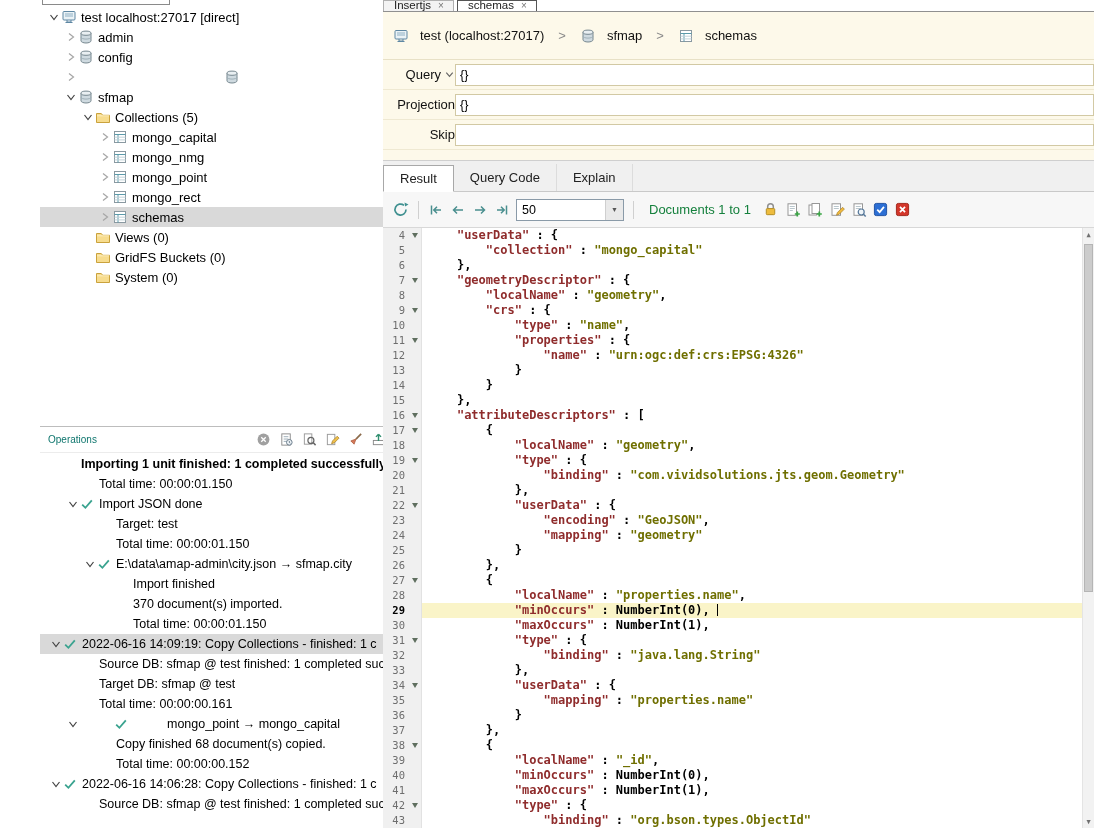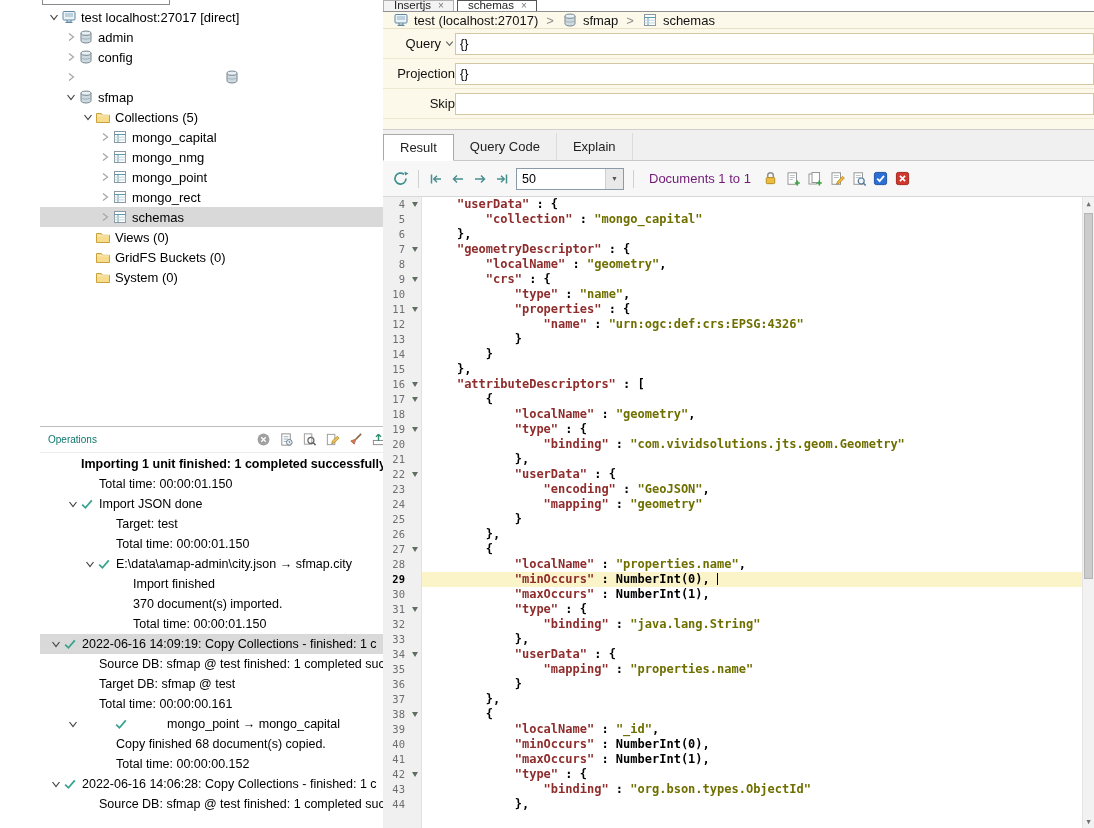--- a/index.html
+++ b/index.html
@@ -37,42 +37,42 @@
 
   
   .main{position:absolute;left:383px;top:0;right:0;bottom:0;display:flex;flex-direction:column;background:#fff;}
   .tabstrip{height:12px;display:flex;border-bottom:1px solid #909090;background:#fff;flex:none;}
   .tab{display:flex;align-items:flex-end;gap:7px;padding:0 9px 0 10px;font-size:11.5px;color:#222;
     border:1px solid #b0b0b0;border-bottom:none;margin-right:3px;background:#f3f3f3;overflow:hidden;}
   .tab.active{background:#fff;border-color:#555;}
   .tab-label{line-height:12px;}
   .tab-close{font-size:10px;color:#777;line-height:11px;}
 
-  .crumbbar{height:17px;background:#fdf9ea;display:flex;align-items:center;gap:5px;padding:0 10px;
+  .crumbbar{height:48px;background:#fdf9ea;display:flex;align-items:center;gap:11px;padding:0 10px;
     font-size:13px;border-bottom:1px solid #e8e1c6;flex:none;}
   .crumb{color:#111;}
   .crumb-sep{color:#8a8a8a;margin:0 3px;font-size:13px;}
 
   .qrow{height:30px;background:#fdf9ea;display:flex;align-items:center;padding-left:10px;
     border-bottom:1px solid #efe9d2;flex:none;}
   .qlabel{width:62px;font-size:13px;color:#111;display:flex;align-items:center;gap:3px;flex:none;justify-content:flex-end;}
   .qinput{flex:1;height:22px;border:1px solid #d2c9a4;background:#fff;font-family:inherit;
     font-size:12.5px;padding:0 4px;outline:none;border-radius:0;}
   .qspacer{height:10px;background:#fdf9ea;flex:none;}
 
   .rtabs{height:32px;background:#f0f0f0;border-top:1px solid #cfcfcf;border-bottom:1px solid #c9c9c9;
     display:flex;align-items:flex-end;padding-top:4px;flex:none;}
   .rtab{height:27px;display:flex;align-items:center;padding:0 16px;font-size:13px;color:#222;
     border-right:1px solid #dcdcdc;background:#f0f0f0;}
   .rtab.active{background:#fff;border:1px solid #a8a8a8;border-bottom:1px solid #fff;margin-bottom:-1px;}
 
   .toolbar{height:36px;background:#f7f7f7;display:flex;align-items:center;gap:6px;padding:0 8px;
     border-bottom:1px solid #d8d8d8;flex:none;}
   .tsep{width:1px;height:18px;background:#d0d0d0;margin:0 3px;flex:none;}
-  .docinfo{font-size:13px;color:#701a75;margin:0 6px;white-space:nowrap;}
+  .docinfo{font-size:13px;color:#15803d;margin:0 6px;white-space:nowrap;}
   .combo{width:108px;height:22px;border:1px solid #8a9aa8;background:#fff;display:flex;align-items:center;flex:none;}
   .combo-val{flex:1;font-size:12.5px;padding-left:5px;}
   .combo-arrow{width:18px;height:100%;background:#e9e9e9;border-left:1px solid #cfcfcf;
     display:flex;align-items:center;justify-content:center;font-size:7px;color:#555;}
 
   
   .editor{flex:1;position:relative;background:#fff;overflow:hidden;
     font-family:"DejaVu Sans Mono","Liberation Mono",monospace;}
   .gutter-bg{position:absolute;left:0;top:0;bottom:0;width:39px;background:#f0f0f0;border-right:1px solid #e2e2e2;}
   .code-lines{position:absolute;left:0;top:0;right:12px;bottom:0;overflow:hidden;}

